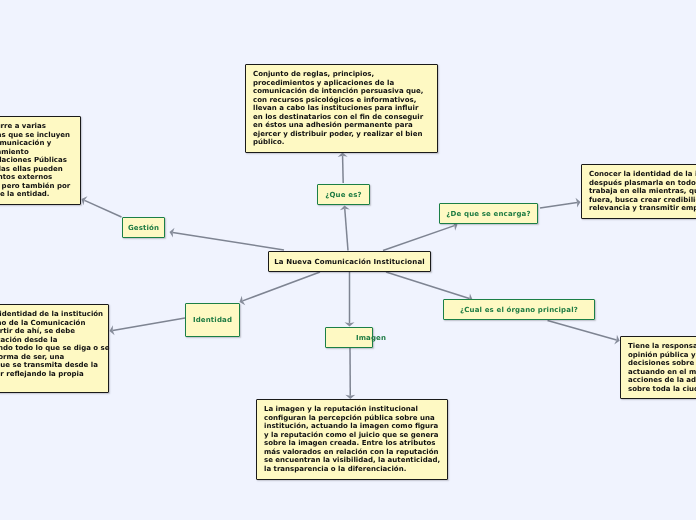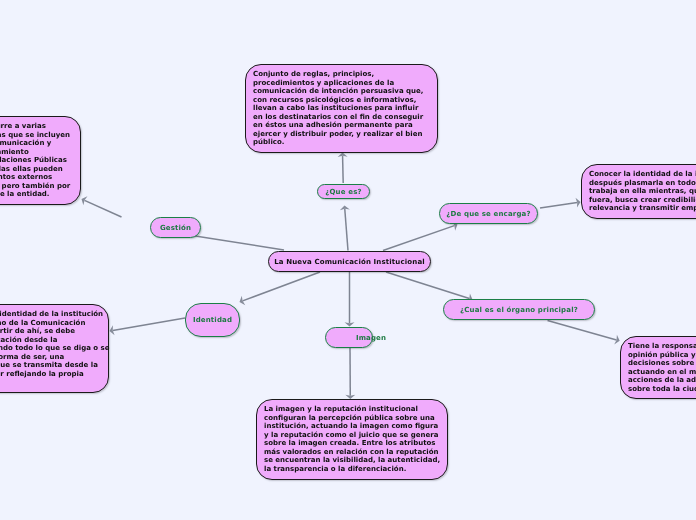--- a/index.html
+++ b/index.html
@@ -22,22 +22,22 @@
   }
   svg.edges {
     position: absolute;
     left: 0; top: 0;
     width: 696px; height: 520px;
   }
   .node {
     will-change: opacity;
     position: absolute;
     box-sizing: border-box;
-    background: #f0abfc;
-    border-radius: 16px;
+    background: #fef9c3;
+    border-radius: 1px;
   }
   .root-node {
     border: 1.5px solid #1a1a1a;
     box-shadow: 1px 1px 1.5px rgba(60,60,70,0.28);
     font-weight: bold;
     font-size: 7px;
     color: #101010;
     display: flex;
     align-items: center;
     justify-content: center;
@@ -99,24 +99,24 @@
       <polygon points="109.5,331 112.89,325.34 112.75,330.44 114.59,335.2"></polygon>
       <polygon points="350.3,399 345.28,394.73 350.28,395.7 355.28,394.67"></polygon>
       <polygon points="619.7,340.8 614.21,344.45 616.52,339.91 616.91,334.82"></polygon>
     </g>
   </svg>
 
   <div class="node root-node" style="left:268px; top:251px; width:163px; height:21px;">
     <span>La Nueva Comunicación Institucional</span>
   </div>
 
-  <div class="node topic-node" style="left:317px; top:184px; width:53px; height:15px;">
+  <div class="node topic-node" style="left:317px; top:184px; width:53px; height:21px;">
     <span>¿Que es?</span>
   </div>
-  <div class="node topic-node" style="left:122px; top:217px; width:51px; height:21px;margin-left:28px;">
+  <div class="node topic-node" style="left:122px; top:217px; width:43px; height:21px;">
     <span>Gestión</span>
   </div>
   <div class="node topic-node" style="left:439px; top:203px; width:99px; height:21px;">
     <span>¿De que se encarga?</span>
   </div>
   <div class="node topic-node" style="left:185px; top:303px; width:55px; height:34px;">
     <span>Identidad</span>
   </div>
   <div class="node topic-node" style="left:325px; top:327px; width:48px; height:21px;padding-left:44px;">
     <span>Imagen</span>

